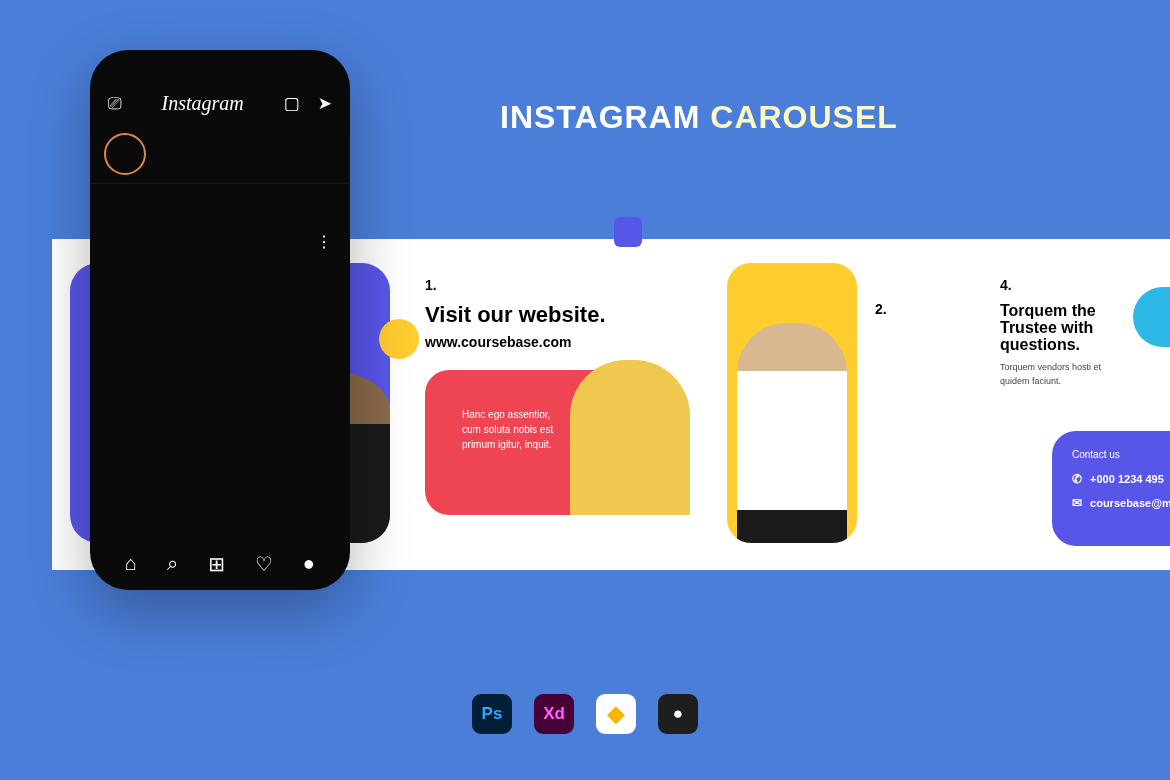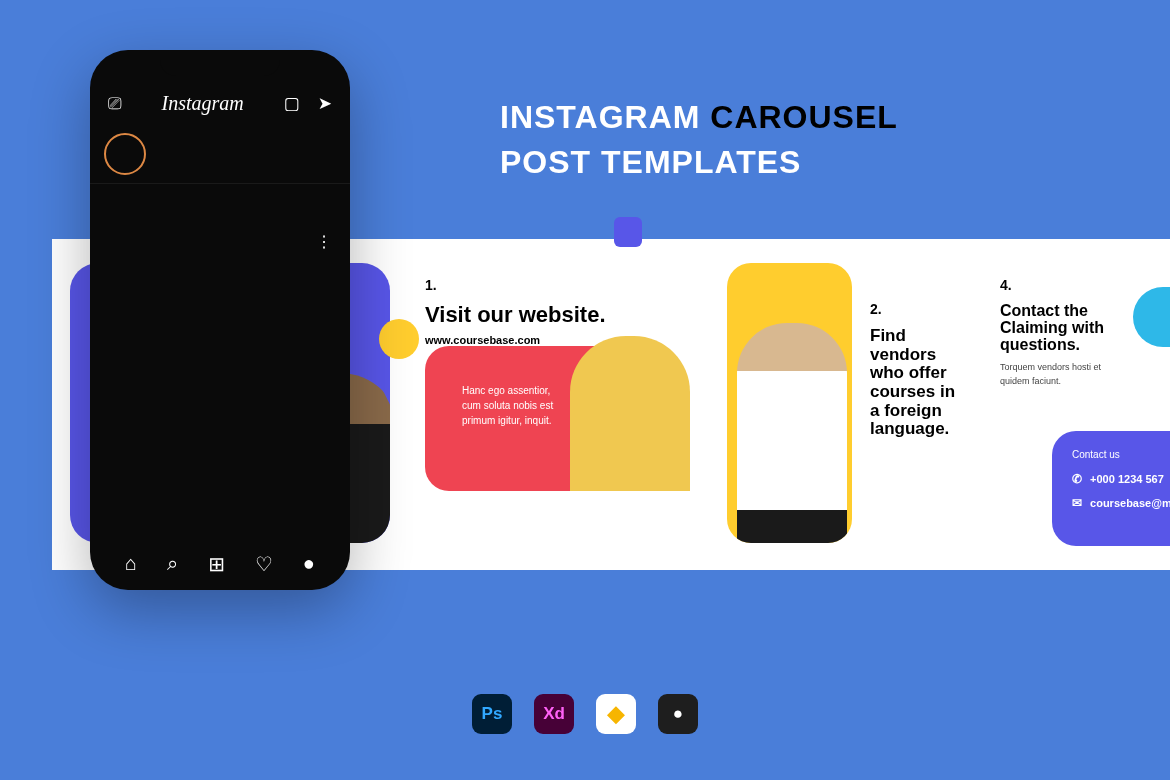--- a/index.html
+++ b/index.html
@@ -1,19 +1,19 @@
 <!DOCTYPE html>
 <html><head>
 <meta charset="utf-8">
 <style>
 *{margin:0;padding:0;box-sizing:border-box}
 body{width:1170px;height:780px;background:#4a7ed9;font-family:-apple-system,BlinkMacSystemFont,'Segoe UI',Arial,sans-serif;position:relative;overflow:hidden}
 .header-text{position:absolute;top:95px;left:500px}
 .header-text h1{color:#fff;font-size:32px;font-weight:800;letter-spacing:1px;line-height:1.4}
-.header-text h1 .yellow{color:#000000}
+.header-text h1 .yellow{color:#fef9c3}
 .phone{position:absolute;top:50px;left:90px;width:260px;height:540px;background:#0a0a0a;border-radius:38px;z-index:10;box-shadow:0 20px 60px rgba(0,0,0,0.3)}
 .phone-notch{position:absolute;top:0;left:50%;transform:translateX(-50%);width:120px;height:26px;background:#0a0a0a;border-radius:0 0 16px 16px;z-index:12}
 .phone-top{padding:42px 18px 10px;display:flex;justify-content:space-between;align-items:center}
 .ig-logo{color:#fff;font-family:cursive;font-size:20px;font-style:italic}
 .phone-icons{display:flex;gap:18px}
 .phone-icons span{color:#fff;font-size:17px}
 .cam-icon{color:#fff;font-size:17px}
 .story-row{padding:8px 14px;border-bottom:1px solid #1a1a1a}
 .story-circle{width:42px;height:42px;border-radius:50%;border:2px solid #d84;background:#0a0a0a}
 .phone-bottom{position:absolute;bottom:14px;left:0;right:0;display:flex;justify-content:space-around;padding:0 20px}
@@ -27,21 +27,21 @@
 .brand-icon::after{content:'';position:absolute;top:4px;left:4px;right:4px;bottom:4px;background:#5856e8;clip-path:polygon(50% 0,100% 25%,100% 75%,50% 100%,0 75%,0 25%)}
 .brand-text{font-size:11px;font-weight:700;letter-spacing:0.5px}
 .purple-card h2{color:#fff;font-family:Georgia,serif;font-size:22px;font-weight:600;line-height:1.3;margin-bottom:16px;max-width:190px}
 .coauthor{color:#fff;font-size:10px;position:absolute;bottom:22px;left:22px}
 .coauthor strong{font-weight:700}
 .person1{position:absolute;right:-10px;bottom:0;width:130px;height:170px;background:linear-gradient(#8a6a4a 30%,#1a1a1a 30%);border-radius:60px 60px 0 0;clip-path:polygon(20% 0,80% 0,100% 30%,100% 100%,0 100%,0 30%)}
 .yellow-dot{position:absolute;top:80px;right:-12px;width:40px;height:40px;background:#ffcd2e;border-radius:50%}
 .slide2{width:310px;padding-top:38px}
 .step-num{font-size:14px;font-weight:700;margin-bottom:10px}
 .step-title{font-size:22px;font-weight:900;line-height:1.05;margin-bottom:8px}
-.step-sub{font-size:11px;font-weight:600;}
+.step-sub{font-size:14px;font-weight:600;margin-bottom:20px}
 .red-card{background:#ef4452;border-radius:24px;padding:37px;width:200px;height:145px;position:relative}
 .red-card p{color:#fff;font-size:10px;line-height:1.5;max-width:110px}
 .blue-sq{position:absolute;top:-22px;right:75px;width:28px;height:30px;background:#5856e8;border-radius:6px}
 .person2{position:absolute;right:-65px;bottom:0;width:120px;height:155px;background:#f0c850;border-radius:56px 56px 0 0}
 .slide3{width:265px;padding:24px 0 24px 10px;display:flex}
 .yellow-card{background:#ffcd2e;border-radius:24px;width:130px;height:280px;position:relative;overflow:hidden}
 .person3{position:absolute;bottom:0;left:10px;width:110px;height:220px;background:linear-gradient(#d8b890 22%,#fff 22% 85%,#1a1a1a 85%);border-radius:50px 50px 0 0}
 .slide3-text{padding:38px 14px 0 18px;max-width:130px}
 .slide3-text .step-title{font-size:17px;line-height:1.1}
 .slide3-text p{font-size:9px;line-height:1.5;margin-top:10px;color:#444}
@@ -58,21 +58,21 @@
 .ps{background:#001e36;color:#31a8ff}
 .xd{background:#470137;color:#ff61f6}
 .sk{background:#fff;color:#f7b500;font-size:22px}
 .fg{background:#1e1e1e}
 .three-dots{position:absolute;top:182px;right:18px;color:#fff;font-size:16px}
 </style>
 </head>
 <body>
 
 <div class="header-text">
-  <h1><span>INSTAGRAM </span><span class="yellow">CAROUSEL</span><br><span>POST TEMPLATES</span></h1>
+  <h1><span>INSTAGRAM </span><span class="yellow">CAROUSEL</span><br></h1>
 </div>
 
 <div class="phone">
   <div class="phone-notch"></div>
   <div class="phone-top">
     <span class="cam-icon">⎚</span>
     <span class="ig-logo">Instagram</span>
     <div class="phone-icons">
       <span>▢</span>
       <span>➤</span>
@@ -115,34 +115,33 @@
       <div class="person2"></div>
     </div>
   </div>
 
   <div class="slide slide3">
     <div class="yellow-card">
       <div class="person3"></div>
     </div>
     <div class="slide3-text">
       <div class="step-num">2.</div>
-      <div class="step-title">Find vendors who offer courses in a foreign language.</div>
     </div>
   </div>
 
   <div class="slide slide4">
     <div class="cyan-blob"></div>
     <div class="step-num">4.</div>
-    <div class="step-title">Contact the Claiming with questions.</div>
+    <div class="step-title">Torquem the Trustee with questions.</div>
     <p>Torquem vendors hosti et quidem faciunt.</p>
     <div class="contact-card">
       <h4>Contact us</h4>
       <div class="contact-row">
           <span>✆</span>
-          <span>+000 1234 567</span>
+          <span>+000 1234 495</span>
         </div>
       <div class="contact-row">
           <span>✉</span>
           <span>coursebase@mail.</span>
         </div>
     </div>
   </div>
 </div>
 
 <div class="app-icons">

